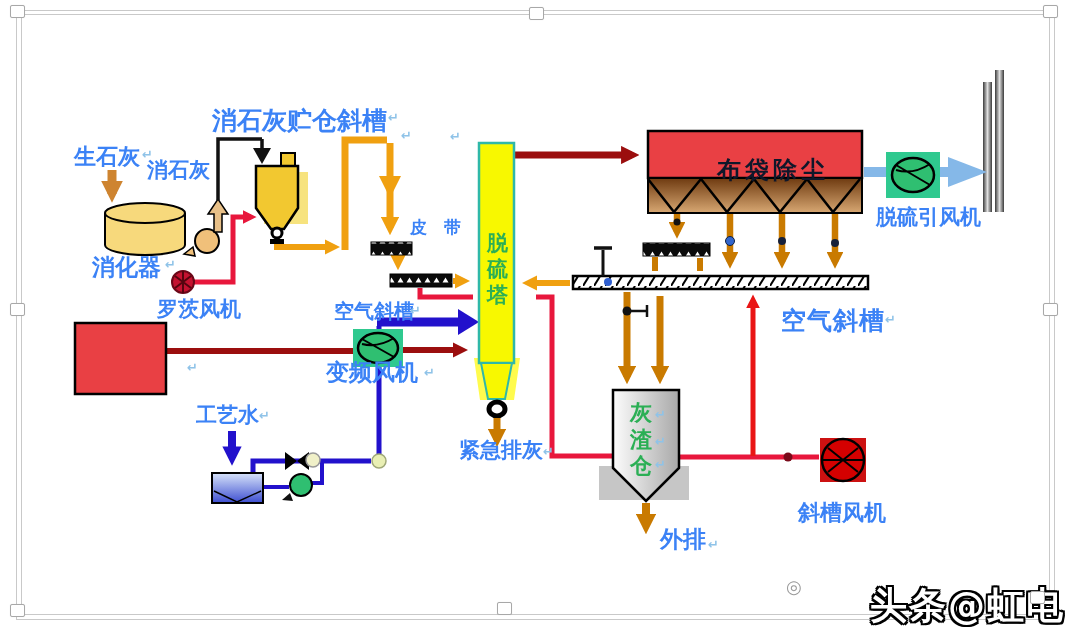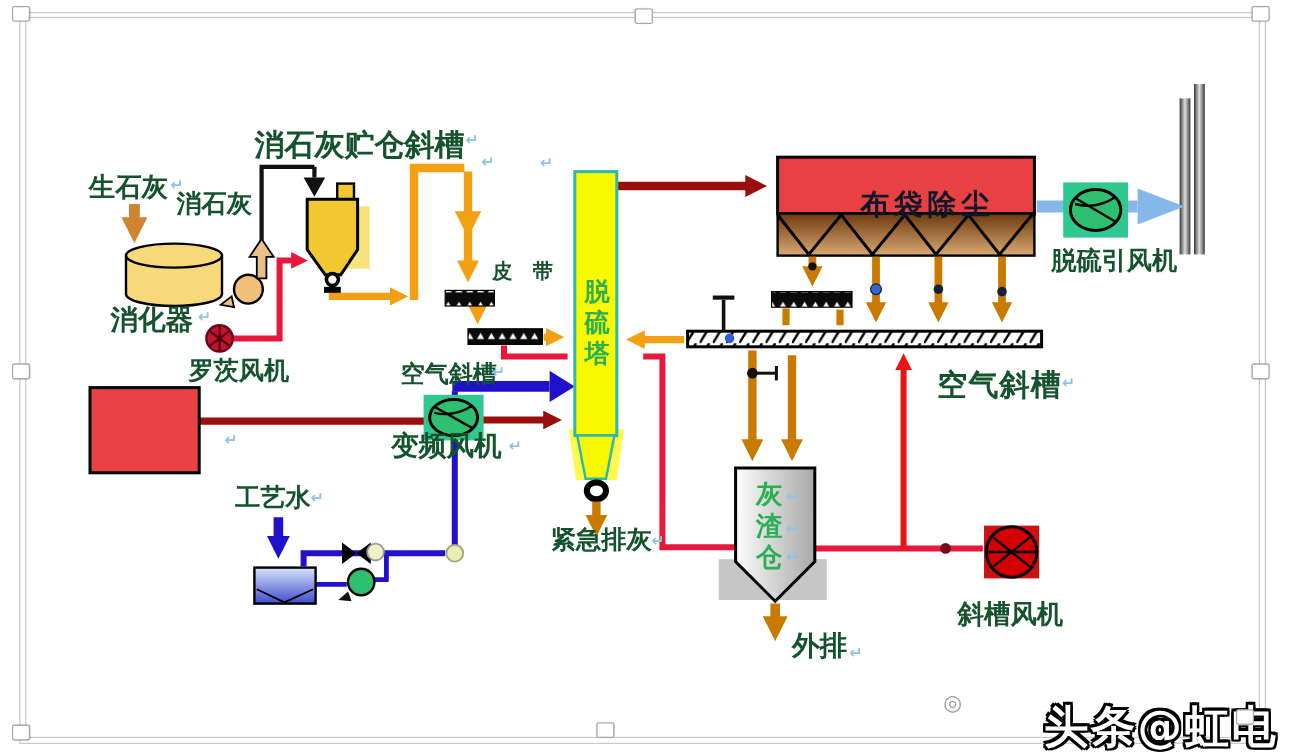--- a/index.html
+++ b/index.html
@@ -2,21 +2,21 @@
 <html><head>
 <meta charset="utf-8">
 <style>
   html,body{margin:0;padding:0;background:#fff;}
   #stage{position:relative;width:1080px;height:628px;background:#fff;overflow:hidden;
          font-family:"DejaVu Sans",sans-serif;}
   .frame{position:absolute;border:1px solid #c9c9c9;}
   .handle{position:absolute;width:13px;height:11px;background:#fff;border:1px solid #a8a8a8;
           border-radius:2px;box-shadow:0 0 1px rgba(0,0,0,.15);z-index:30;}
   svg{position:absolute;left:0;top:0;z-index:5;}
-  .lbl{position:absolute;font-weight:bold;color:#14532d;line-height:1;white-space:nowrap;z-index:10;}
+  .lbl{position:absolute;font-weight:bold;color:#3b82f6;line-height:1;white-space:nowrap;z-index:10;}
   .ret{position:absolute;font-weight:bold;color:#8FC3E8;font-size:13px;line-height:1;z-index:11;}
   .green{color:#2BAF55;}
   .wm-company{position:absolute;color:#ABABAB;font-size:19px;letter-spacing:2px;z-index:20;font-weight:normal;}
   .wm-logo{position:absolute;color:#9a9a9a;font-size:18px;z-index:20;}
   .wm-badge{position:absolute;color:#fff;font-size:37px;font-weight:bold;letter-spacing:2px;z-index:25;
             text-shadow:2px 0 #000,-2px 0 #000,0 2px #000,0 -2px #000,2px 2px #000,-2px -2px #000,2px -2px #000,-2px 2px #000;}
 </style>
 </head>
 <body>
 

